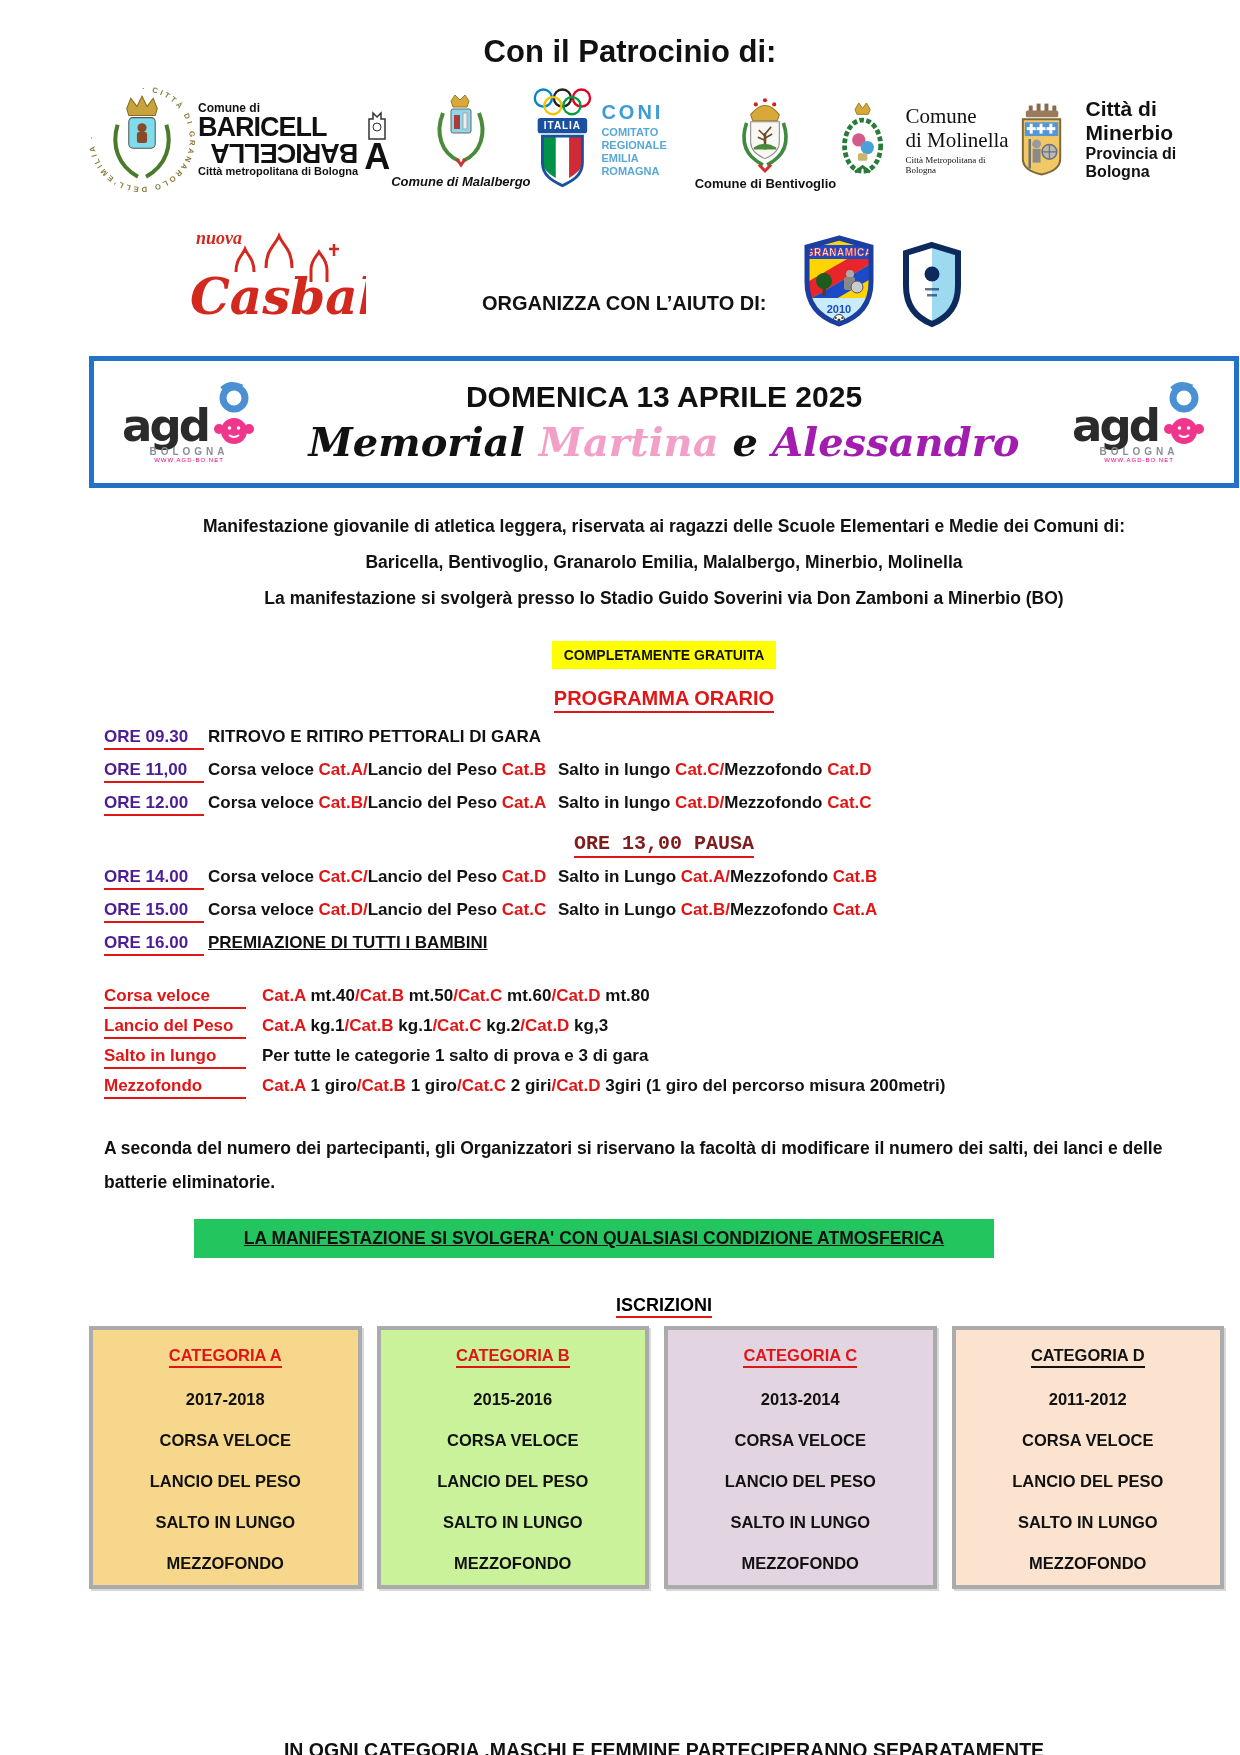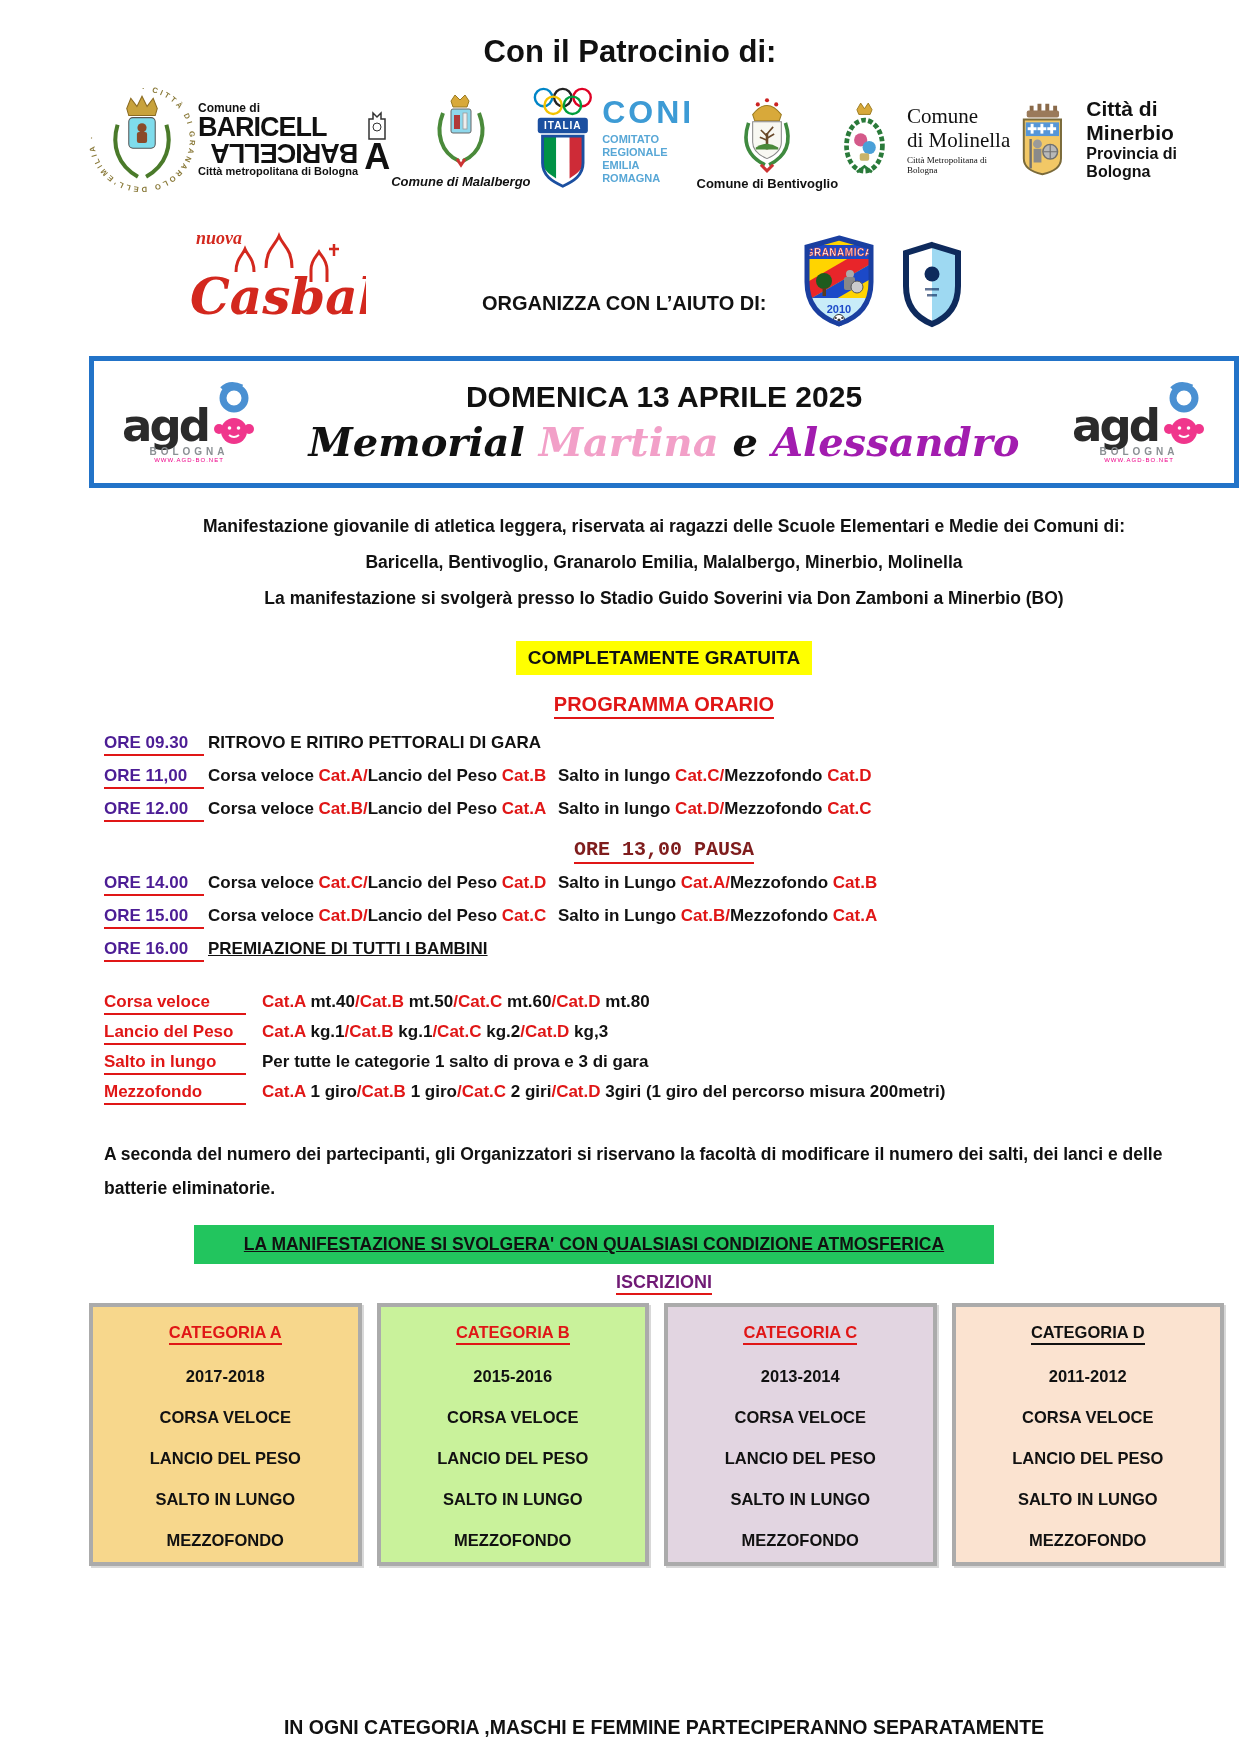--- a/index.html
+++ b/index.html
@@ -18,21 +18,21 @@
   .baricella{display:flex;align-items:flex-start;gap:5px;}
   .b-small{font-size:12px;font-weight:bold;}
   .b-name{font-size:27px;font-weight:800;letter-spacing:-1px;line-height:25px;white-space:nowrap;}
   .mirrored{transform:rotate(180deg);}
   .b-sub{font-size:11px;font-weight:bold;white-space:nowrap;}
   .b-right{display:flex;flex-direction:column;align-items:center;margin-top:4px;}
   .b-A{font-size:36px;font-weight:800;line-height:32px;}
 
   
   .coni{display:flex;align-items:center;gap:8px;}
-  .coni-name{font-size:32px;font-weight:800;color:#3D9BD5;letter-spacing:3px;}
+  .coni-name{font-size:20px;font-weight:800;color:#3D9BD5;letter-spacing:3px;}
   .coni-sub{font-size:11px;font-weight:bold;color:#58A7D6;line-height:13px;margin-top:2px;}
 
   
   .molinella,.minerbio{display:flex;align-items:center;gap:16px;}
   .mol-l1,.mol-l2{font-family:"Liberation Serif",serif;font-size:21px;line-height:24px;}
   .mol-sub{font-family:"Liberation Serif",serif;font-size:9px;margin-top:3px;}
   .min-l1{font-size:21px;font-weight:800;line-height:24px;}
   .min-l2{font-size:16px;font-weight:bold;}
 
   
@@ -58,42 +58,42 @@
   .agd-top{display:flex;align-items:flex-end;}
   .agd-word{font-family:"DejaVu Sans",sans-serif;font-size:45px;font-weight:bold;letter-spacing:-3px;line-height:38px;color:#2b2b2b;}
   .agd-city{font-size:10px;letter-spacing:4px;color:#8a8f93;margin-top:1px;font-weight:bold;}
   .agd-url{font-size:6px;color:#e08;letter-spacing:1px;}
 
   
   .intro{margin:20px 40px 0;text-align:center;font-size:17.5px;font-weight:bold;line-height:36px;}
   .venue{margin:8px 0 0;text-align:center;font-size:17.5px;font-weight:bold;}
 
   .free-wrap{text-align:center;margin-top:32px;}
-  .free{display:inline-block;background:#FFFF00;padding:6px 12px;font-size:19px;font-weight:800;}
+  .free{display:inline-block;background:#FFFF00;padding:6px 12px;font-size:14px;font-weight:800;}
 
   .prog-title-wrap{text-align:center;margin-top:18px;}
   .prog-title{display:inline-block;color:#E01616;font-size:20px;font-weight:800;border-bottom:2.5px solid #E01616;padding-bottom:1px;}
 
   #program-rows{margin:14px 0 0 60px;font-size:17px;font-weight:bold;}
   .prog-row{margin-bottom:10px;white-space:nowrap;}
   .time{display:inline-block;width:100px;color:#4c1d95;border-bottom:2.5px solid #E01616;margin-right:4px;padding-bottom:1px;}
   .col1.w{display:inline-block;width:350px;}
   .col1.u{text-decoration:underline;}
   .pause-row{text-align:center;margin:16px 60px 12px 0;font-weight:800;}
   .pause-text{color:#7f1d1d;border-bottom:2.5px solid #E01616;padding-bottom:1px;font-size:20px;font-family:Liberation Mono, monospace;}
 
   #spec-rows{margin:30px 0 0 60px;font-size:17px;font-weight:bold;}
   .spec-row{margin-bottom:7px;white-space:nowrap;}
   .spec-label{display:inline-block;width:142px;color:#E01616;border-bottom:2.5px solid #E01616;margin-right:16px;padding-bottom:1px;}
 
   .note{margin:32px 60px 0;font-size:17.5px;font-weight:bold;line-height:34px;}
   .weather{margin:20px 0 0 150px;width:800px;background:#22c55e;text-align:center;padding:9px 0;font-size:17.5px;font-weight:800;}
   .weather span{text-decoration:underline;}
   .iscr-wrap{text-align:center;margin-top:8px;}
-  .iscr{display:inline-block;color:#701a75;font-size:18px;font-weight:800;border-bottom:2.5px solid #E01616;}
+  .iscr{display:inline-block;color:#000000;font-size:18px;font-weight:800;border-bottom:2.5px solid #E01616;margin-top:29px;}
 
   #category-grid{display:grid;grid-template-columns:repeat(4,1fr);gap:15px;margin:8px 60px 0 45px;}
   .cat-box{border:4px solid #ABABAB;padding:16px 4px 12px;text-align:center;font-size:16.5px;font-weight:800;box-shadow:2px 2px 0 #d8d8d8;}
   .cat-title{display:inline-block;border-bottom:2.5px solid #111;padding-bottom:1px;}
   .cat-title.red{color:#E01616;border-color:#E01616;}
   .cat-line{margin-top:22px;}
 
   .footer{margin-top:150px;text-align:center;font-size:19.5px;font-weight:800;}
 </style>
 </head>

